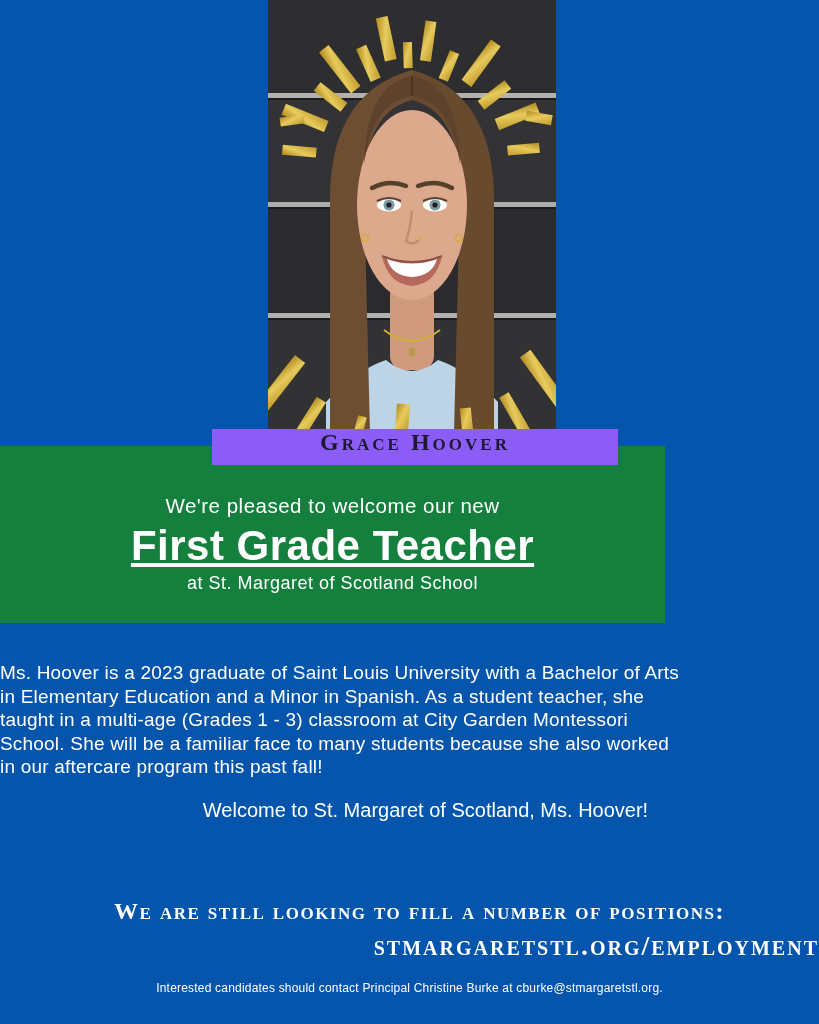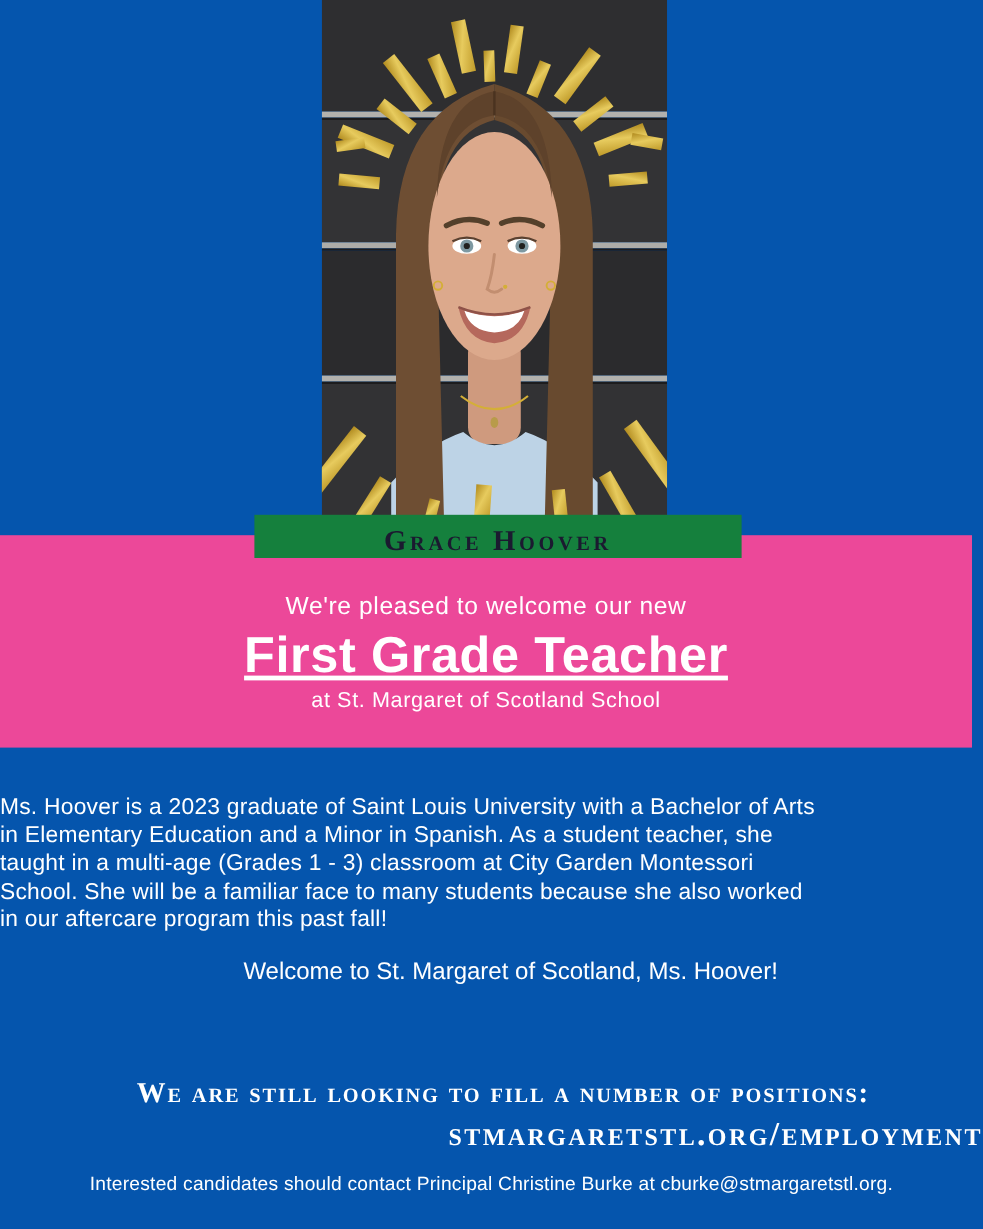--- a/index.html
+++ b/index.html
@@ -14,37 +14,37 @@
   
   .photo{
     position:absolute;left:268px;top:0;width:288px;height:433px;
     overflow:hidden;
   }
   .photo svg{display:block;}
 
   
   .name-banner{
     position:absolute;left:212px;top:429px;width:406px;height:36px;
-    background:#15803d;
-    display:flex;align-items:flex-end;justify-content:center;
+    background:#8b5cf6;
+    display:flex;align-items:flex-start;justify-content:center;
     z-index:5;
   }
   .name-banner .name{
     font-family:"Liberation Serif",serif;
     font-variant:small-caps;
     font-weight:bold;
     font-size:24px;
     letter-spacing:3px;
     color:#1B1A30;
   }
 
   
   .announce-band{
-    position:absolute;left:0;top:446px;width:810px;height:177px;
-    background:#ec4899;
+    position:absolute;left:0;top:446px;width:665px;height:177px;
+    background:#15803d;
     z-index:2;
   }
   .announce-intro{
     position:absolute;left:0;top:48px;width:100%;
     text-align:center;color:#FFFFFF;
     font-size:20.5px;line-height:24px;font-weight:500;
     letter-spacing:0.5px;
   }
   .announce-title{
     position:absolute;left:0;top:76px;width:100%;
@@ -89,21 +89,21 @@
     position:absolute;left:0;top:930px;width:819px;
     text-align:right;color:#FFFFFF;
     font-family:"Liberation Serif",serif;
     font-variant:small-caps;font-weight:bold;
     font-size:28px;line-height:32px;letter-spacing:2px;
     white-space:nowrap;
   }
   .contact-line{
     position:absolute;left:0;top:977px;width:819px;
     text-align:center;color:#FFFFFF;
-    font-size:16px;line-height:22px;white-space:nowrap;
+    font-size:12px;line-height:22px;white-space:nowrap;
     letter-spacing:0.2px;
   }
 </style>
 </head>
 <body>
 
 <div class="canvas">
 
   <div class="photo">
     <svg width="288" height="433" viewBox="0 0 288 433">

